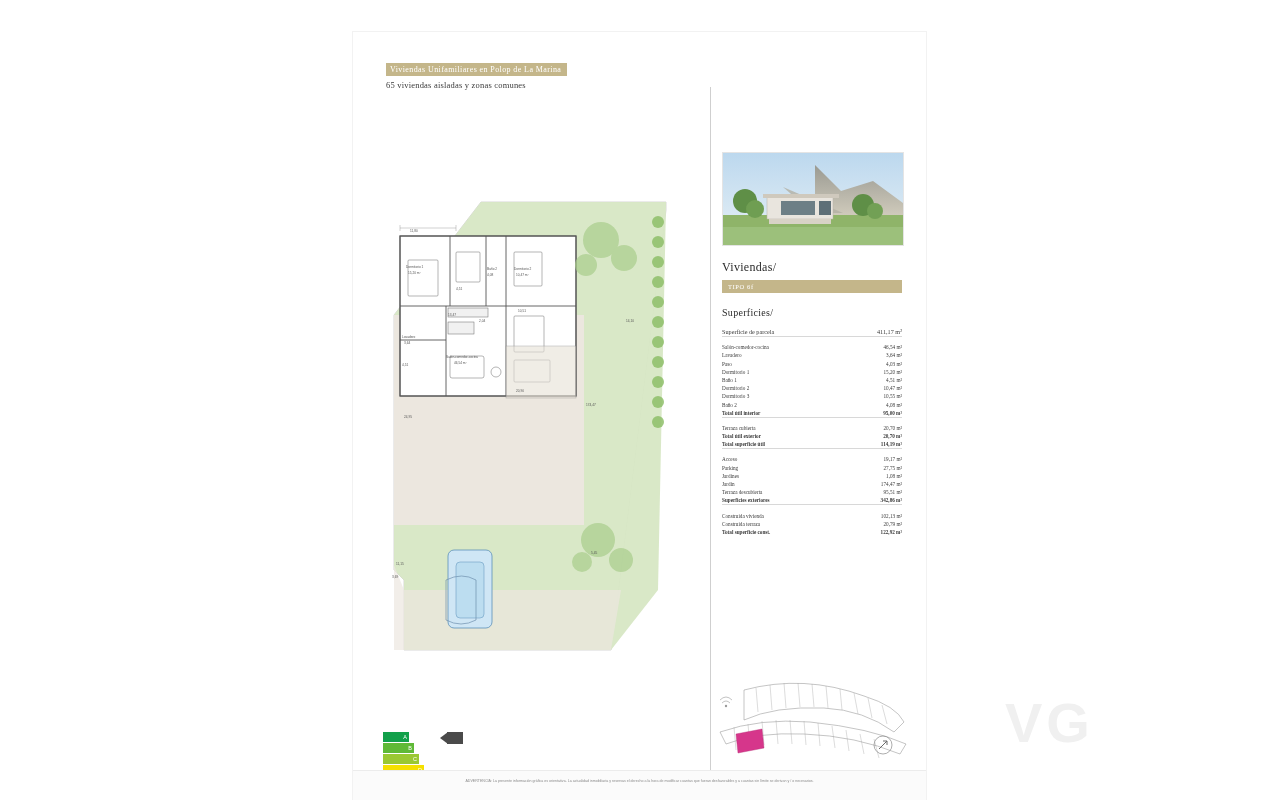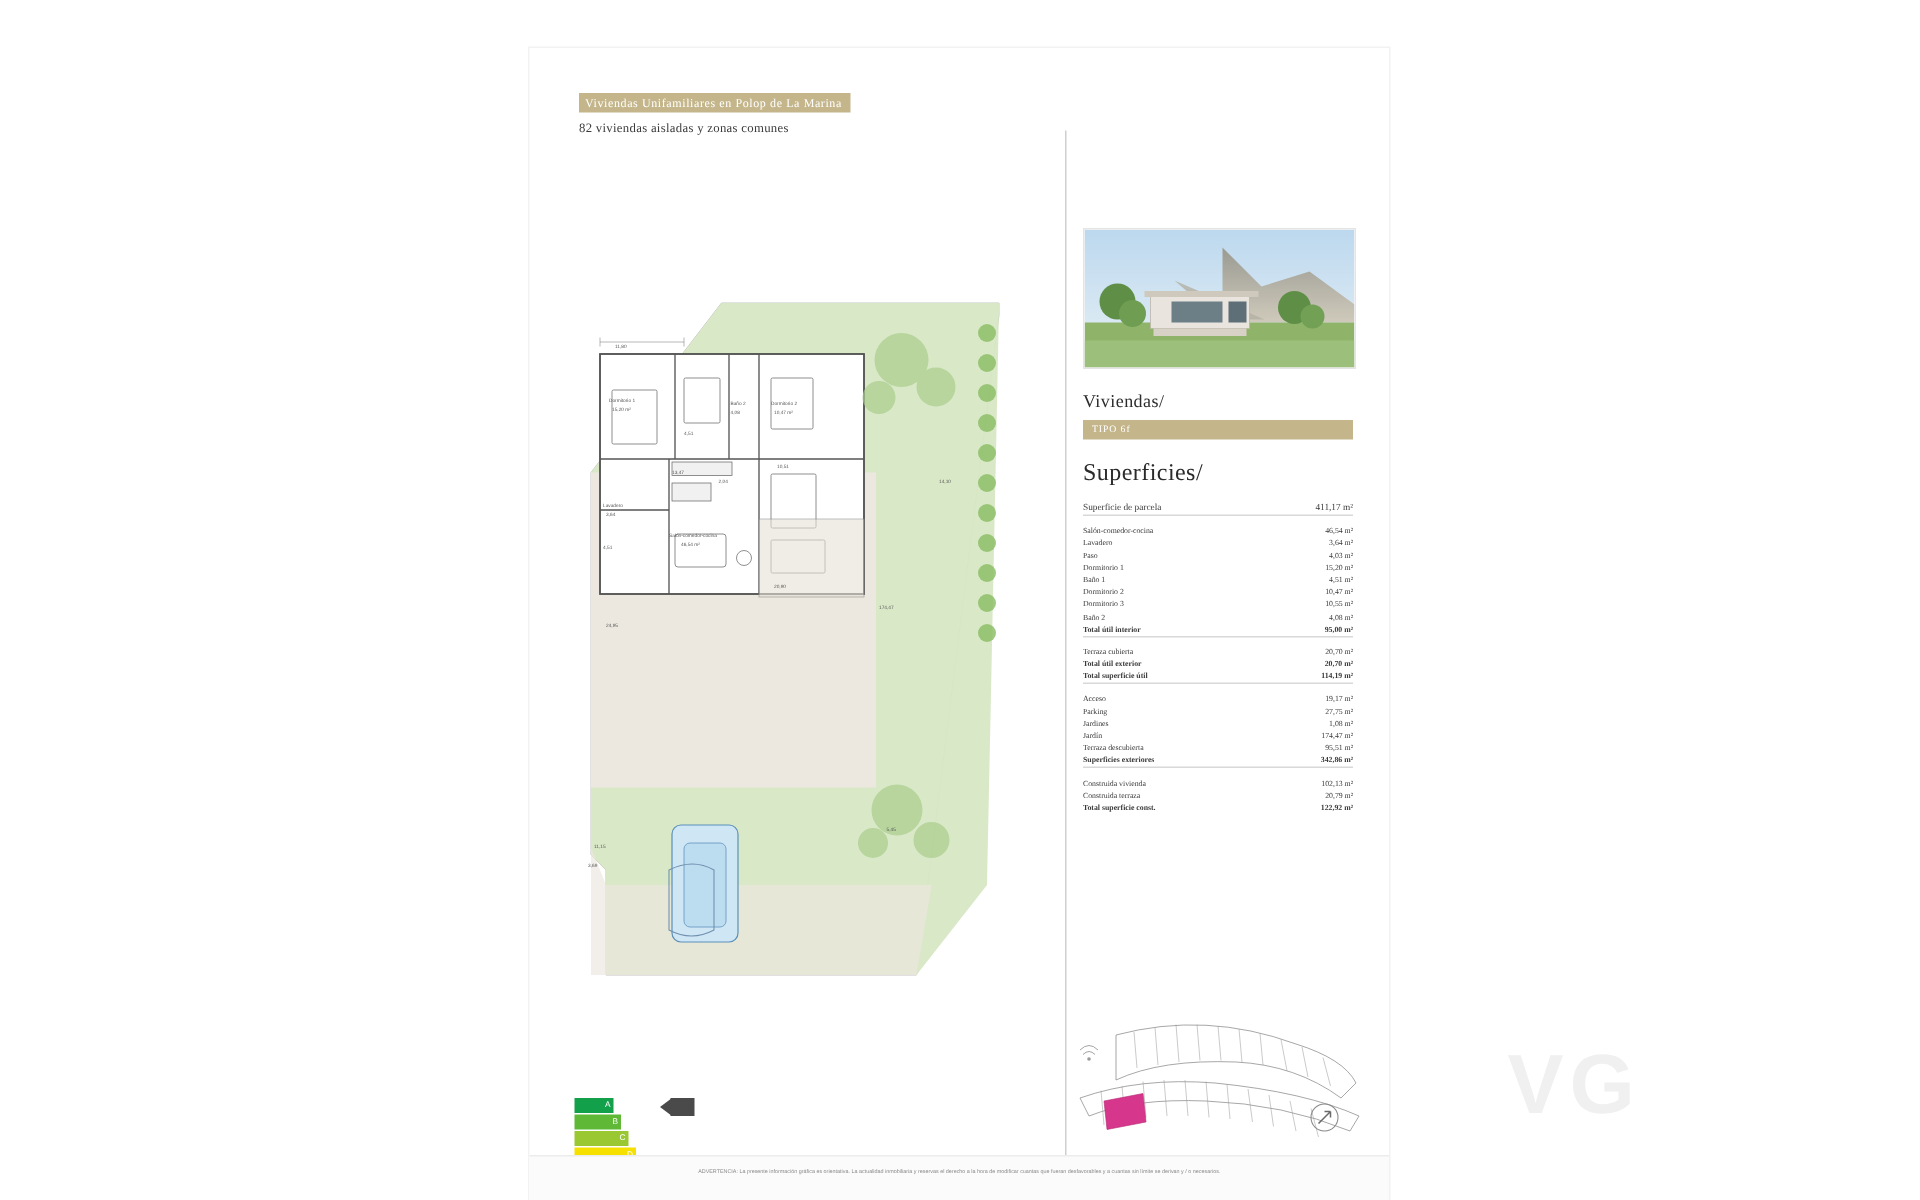--- a/index.html
+++ b/index.html
@@ -92,21 +92,21 @@
   }
   .title-main{
     font-size:12px;color:#2b2b2b;margin-top:14px;font-weight:normal;
     letter-spacing:.3px;
   }
   .tipo-band{
     margin-top:5px;background:#c4b68a;color:#ffffff;font-size:6.5px;
     padding:3px 0 3px 6px;letter-spacing:.6px;width:180px;box-sizing:border-box;
   }
   .title-sup{
-    font-size:16px;color:#2b2b2b;margin-top:14px;letter-spacing:.3px;
+    font-size:10px;color:#2b2b2b;margin-top:14px;letter-spacing:.3px;
   }
   table.surf{
     margin-top:8px;width:180px;border-collapse:collapse;
     font-size:5.2px;color:#3a3a3a;font-family:"Liberation Serif",serif;
   }
   table.surf td{padding:1.1px 0;vertical-align:bottom;}
   table.surf td.val{text-align:right;white-space:nowrap;}
   tr.big td{font-size:6.2px;padding-top:2px;}
   tr.bold td{font-weight:bold;}
   tr.gap td{height:6px;padding:0;}
@@ -136,21 +136,21 @@
 
 <div class="sheet-left"></div>
 <div class="sheet-right"></div>
 
 <div class="page">
 
   <div class="v-divider" style="left:357px;"></div>
 
   <div class="hdr" style="left:33px;">
     <div class="hdr-band">Viviendas Unifamiliares en Polop de La Marina</div>
-    <div class="hdr-sub">82 viviendas aisladas y zonas comunes</div>
+    <div class="hdr-sub">65 viviendas aisladas y zonas comunes</div>
   </div>
 
   <div class="plan" style="left:33px;top:78px;">
     <svg width="300" height="560" viewBox="0 0 300 560" xmlns="http://www.w3.org/2000/svg">
 
       <polygon points="8,205 8,460 18,470 18,540 225,540 280,100 280,92 95,92 8,205" fill="#ffffff" stroke="#bdbdbd" stroke-width="0.6"></polygon>
 
       <polygon points="95,92 280,92 280,95 272,480 225,540 18,540 18,470 8,460 8,205" fill="#d7e7c4" stroke="none" opacity="0.95"></polygon>
 
       <rect x="8" y="205" width="190" height="210" fill="#ece7df" stroke="none"></rect>

